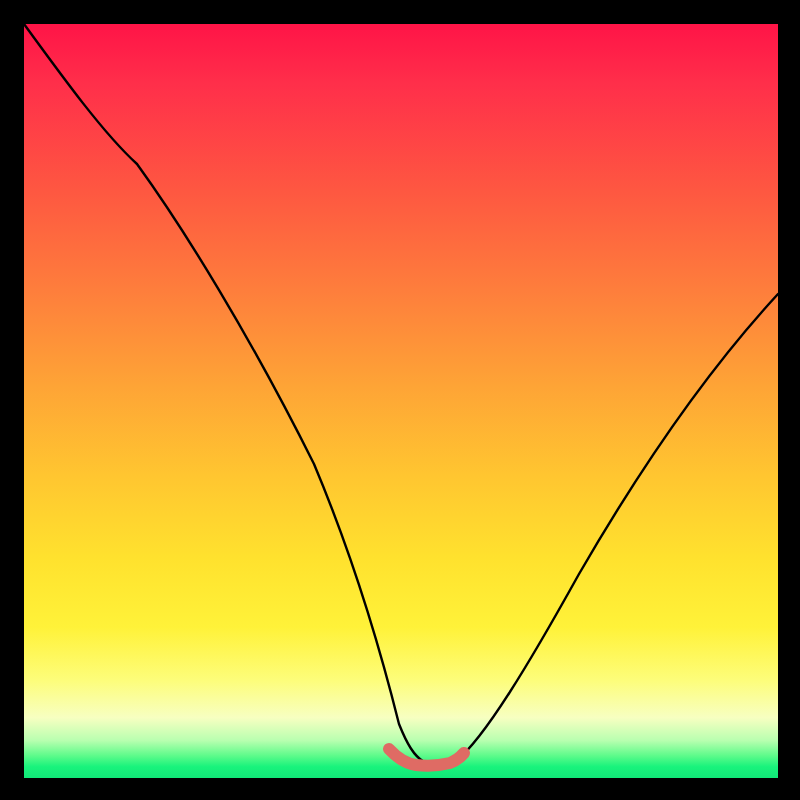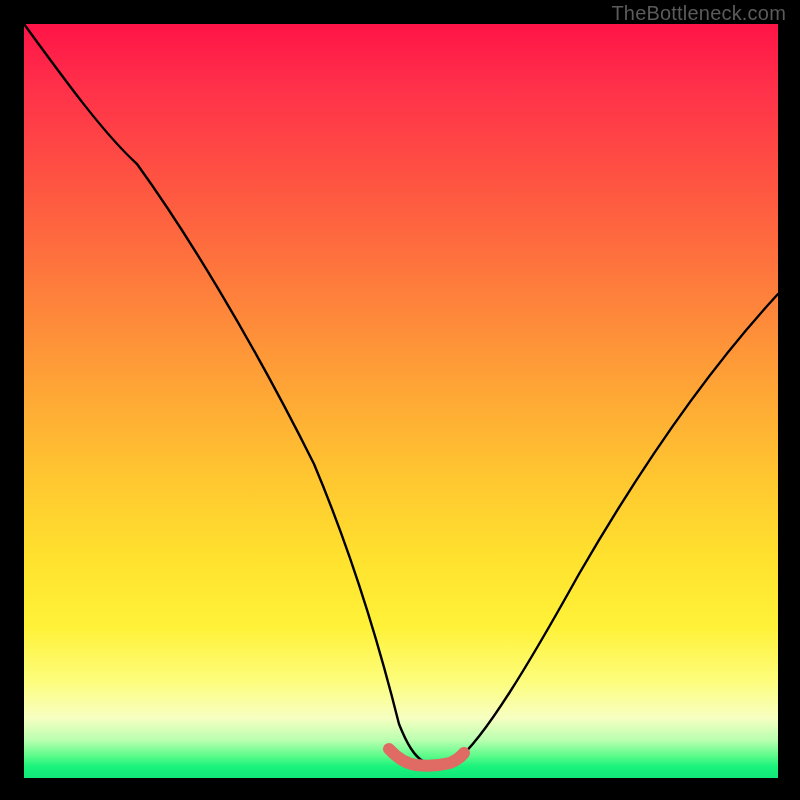--- a/index.html
+++ b/index.html
@@ -87,14 +87,13 @@
                C 460 715, 505 640, 555 550
                C 610 455, 680 350, 754 270" fill="none" stroke="#000000" stroke-width="2.4" stroke-linecap="round" stroke-linejoin="round"></path>
 
       <path d="M 365 725
                Q 378 739 392 741
                Q 410 743 426 739
                Q 434 736 440 729" fill="none" stroke="#df6b64" stroke-width="12" stroke-linecap="round" stroke-linejoin="round"></path>
     </svg>
   </div>
 
-  <div class="watermark">TheBottleneck.com</div>
 </div>
 
 </body></html>

